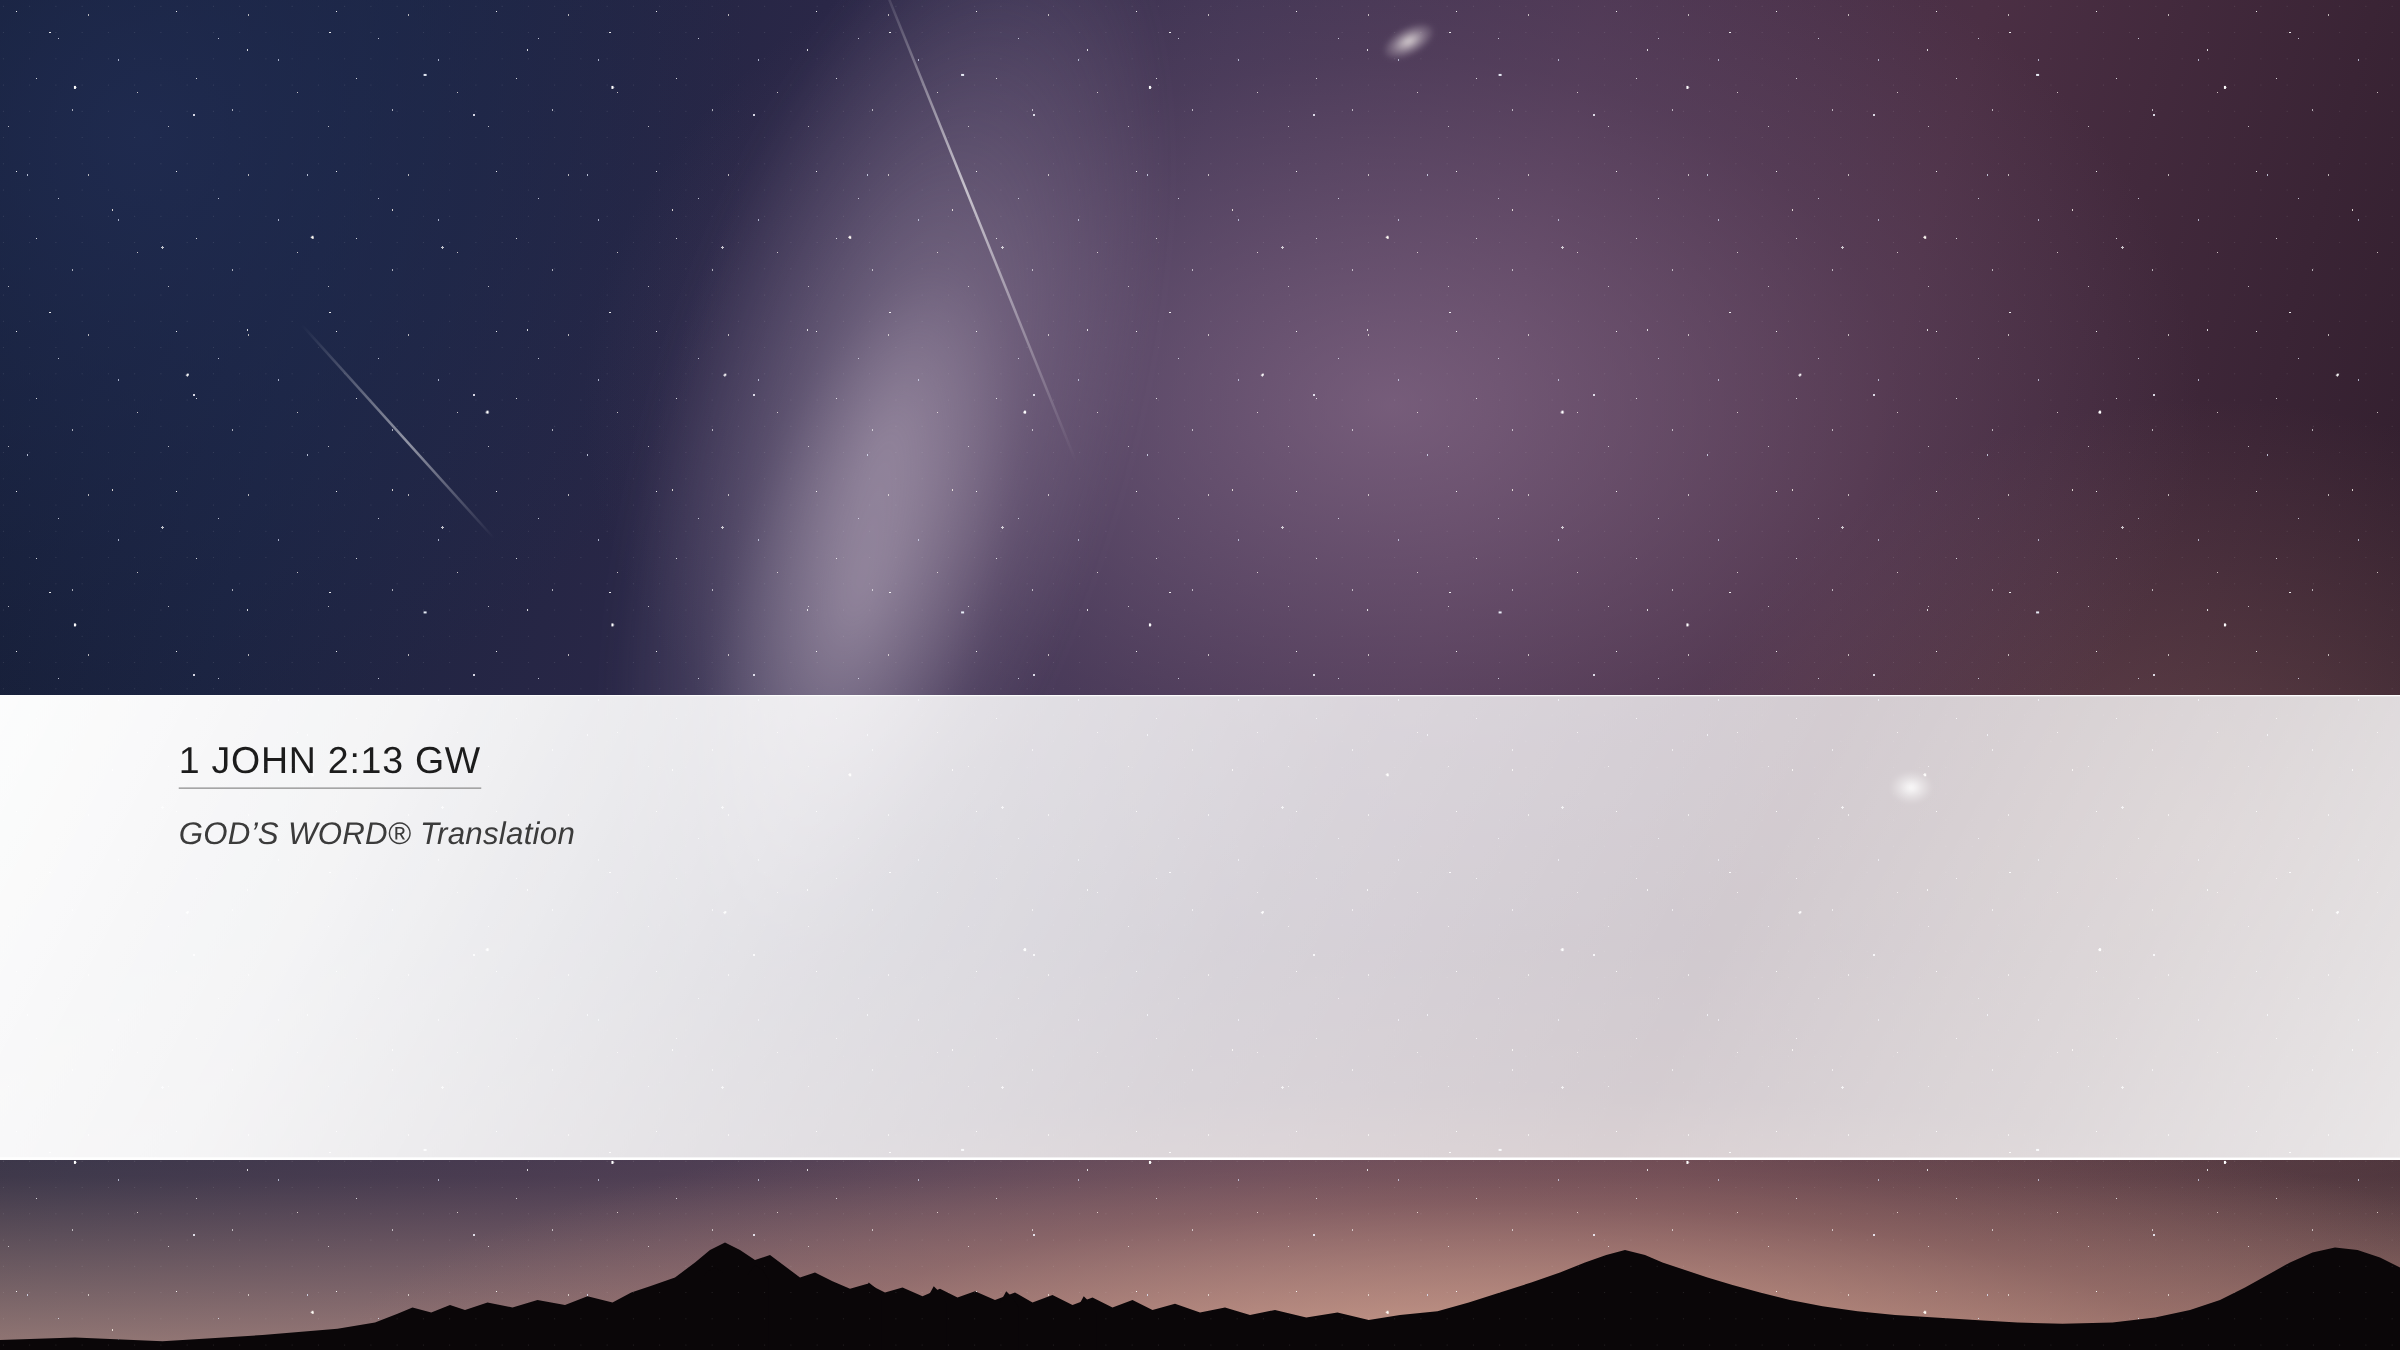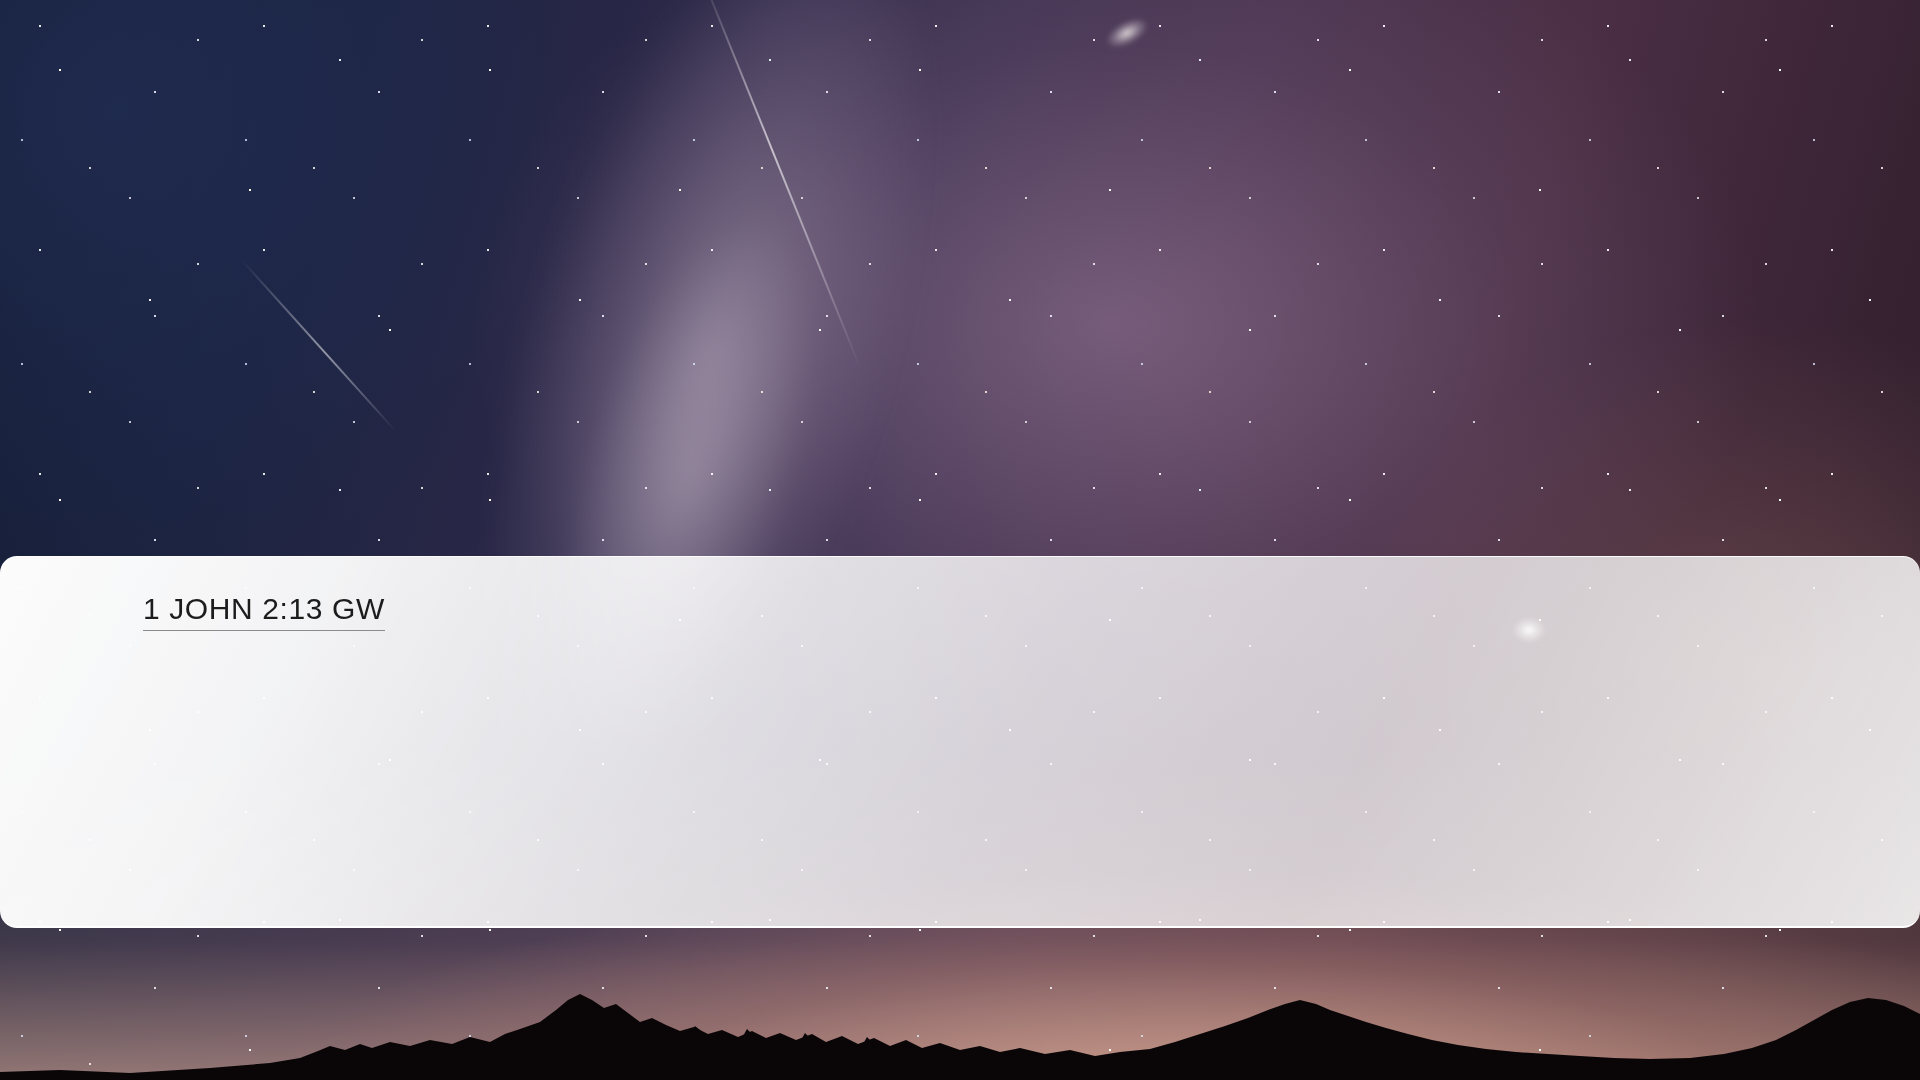--- a/index.html
+++ b/index.html
@@ -136,21 +136,20 @@
         rgba(255,255,255,0.99) 0%,
         rgba(255,255,255,0.95) 16%,
         rgba(255,255,255,0.86) 34%,
         rgba(255,255,255,0.78) 52%,
         rgba(255,255,255,0.74) 70%,
         rgba(255,255,255,0.80) 86%,
         rgba(255,255,255,0.88) 100%);
     border-top:1px solid rgba(255,255,255,0.92);
     border-bottom:2px solid rgba(255,255,255,0.98);
     padding:36px 60px 0 143px;
-    border-radius:17px;
   }
 
   .verse-ref {
     display:inline-block;
     font-size:30px;
     font-weight:400;
     letter-spacing:0.6px;
     color:#1c1c1c;
     font-family:"Liberation Sans", sans-serif;
     border-bottom:1.5px solid #8b8b8b;
@@ -233,16 +232,17 @@
       <path fill="#0a0608" d="M742,150 L742,108 L747,99 L752,104 L757,112 L757,150 Z"></path>
       <path fill="#0a0608" d="M800,150 L800,112 L805,103 L810,108 L815,116 L815,150 Z"></path>
       <path fill="#0a0608" d="M862,150 L862,116 L867,107 L872,112 L877,120 L877,150 Z"></path>
     </svg>
   </div>
 
   <div class="verse-panel">
     <div class="verse-ref">1 JOHN 2:13 GW</div>
 
 
+    <div class="verse-attribution">GOD’S WORD® Translation</div>
   </div>
 
   <div class="grain"></div>
 </div>
 
 </body></html>

